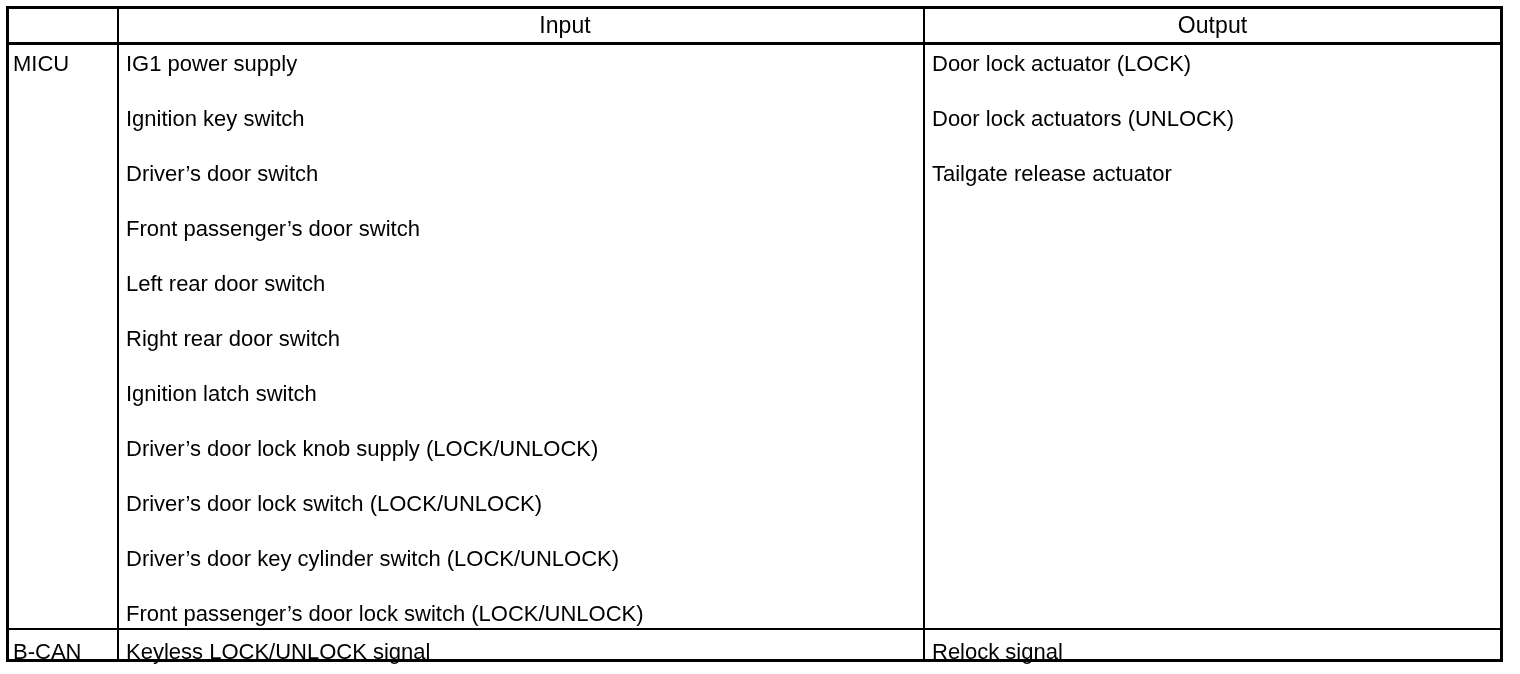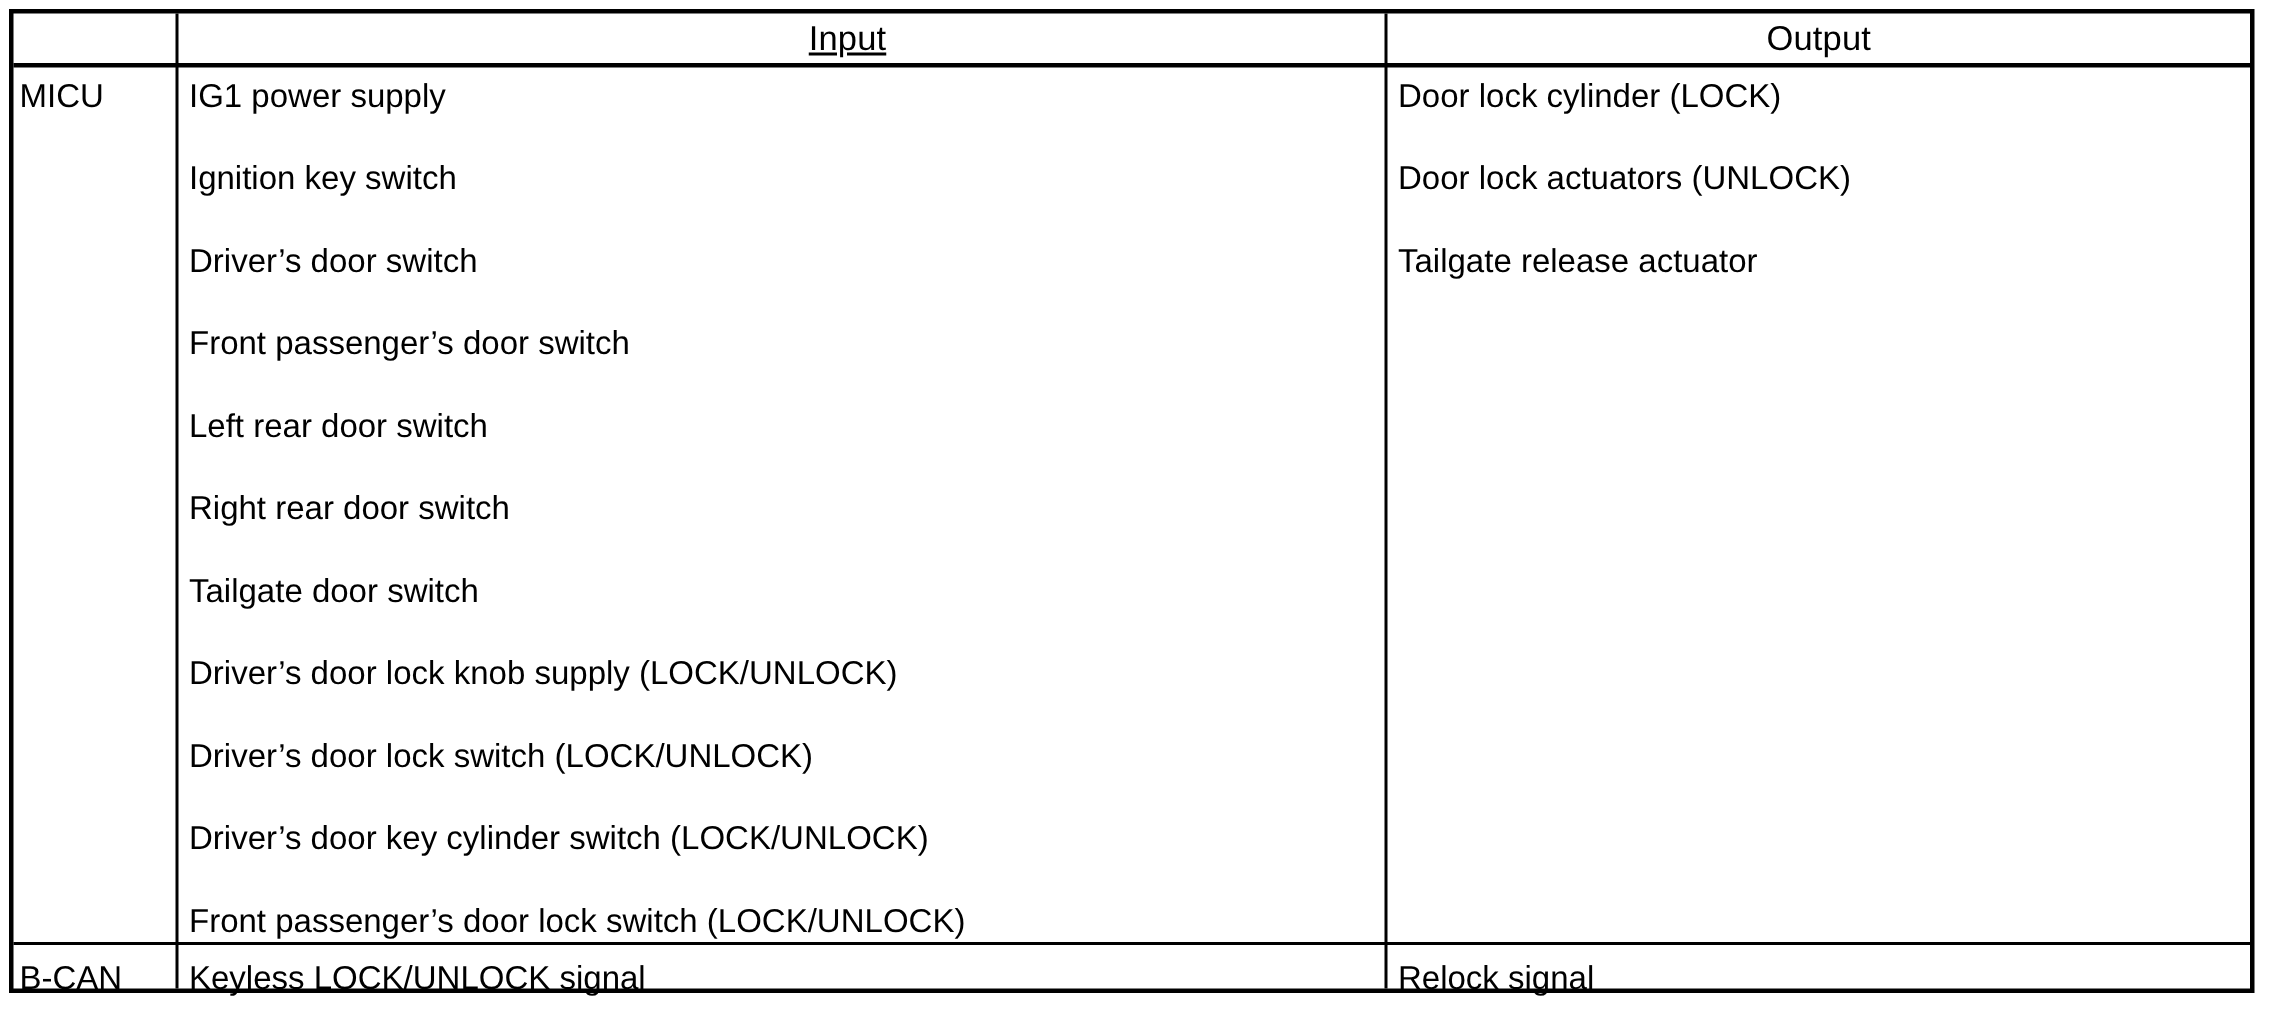--- a/index.html
+++ b/index.html
@@ -76,21 +76,21 @@
     height: 33px;
     display: flex;
     align-items: center;
     justify-content: center;
     font-size: 23px;
     line-height: 1;
     letter-spacing: 0.1px;
     white-space: nowrap;
   }
   .header-corner { left: 0;     width: 108px; }
-  .header-input  { left: 110px; width: 892px; text-decoration: underline; }
+  .header-input  { left: 110px; width: 892px; }
   .header-output { left: 916px; right: 0; }
 
   
   .micu-band {
     position: absolute;
     left: 0;
     right: 0;
     top: 36px;
     height: 583px;  
   }
@@ -185,31 +185,31 @@
         <div class="cell-rowlabel">MICU</div>
 
         <div class="cell-input">
           <ul class="entry-list">
             <li>IG1 power supply</li>
             <li>Ignition key switch</li>
             <li>Driver’s door switch</li>
             <li>Front passenger’s door switch</li>
             <li>Left rear door switch</li>
             <li>Right rear door switch</li>
-            <li>Tailgate door switch</li>
+            <li>Ignition latch switch</li>
             <li>Driver’s door lock knob supply (LOCK/UNLOCK)</li>
             <li>Driver’s door lock switch (LOCK/UNLOCK)</li>
             <li>Driver’s door key cylinder switch (LOCK/UNLOCK)</li>
             <li>Front passenger’s door lock switch (LOCK/UNLOCK)</li>
           </ul>
         </div>
 
         <div class="cell-output">
           <ul class="entry-list">
-            <li>Door lock cylinder (LOCK)</li>
+            <li>Door lock actuator (LOCK)</li>
             <li>Door lock actuators (UNLOCK)</li>
             <li>Tailgate release actuator</li>
           </ul>
         </div>
       </div>
 
       <div class="bcan-band">
         <div class="cell-rowlabel">B-CAN</div>
         <div class="cell-input">
           <span class="bcan-text">Keyless LOCK/UNLOCK signal</span>

